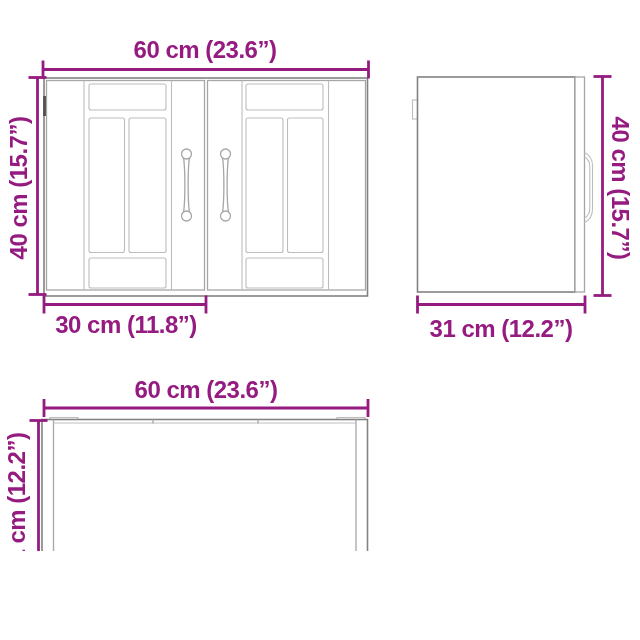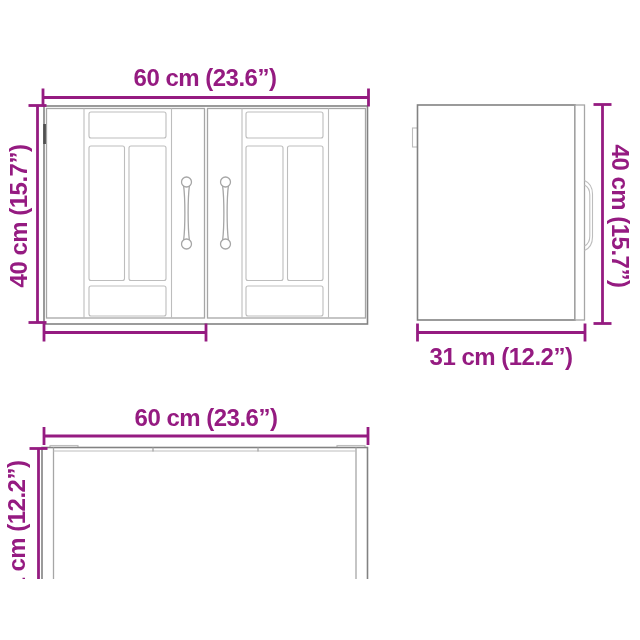--- a/index.html
+++ b/index.html
@@ -1,20 +1,19 @@
 <!DOCTYPE html>
 <html style="--background: #ffffff; --dimension: #951b81; --outline-dark: #828282; --outline-mid: #a6a6a6; --outline-light: #bdbdbd; --hinge-dark: #4f4f4f;"><head>
 <meta charset="utf-8">
 <style>
   html,body{margin:0;padding:0;background:#fff;}
   .stage{
     position:relative;width:640px;height:551px;
     background:var(--background,#fff);overflow:hidden;
     font-family:"Liberation Sans",sans-serif;
-    margin-top:28px;
   }
   svg{position:absolute;left:0;top:0;}
   svg *{fill:none;}
   .s-dark{stroke:var(--outline-dark,#828282);stroke-width:1.6px;}
   .s-mid{stroke:var(--outline-mid,#a6a6a6);stroke-width:1.3px;}
   .s-light{stroke:var(--outline-light,#bdbdbd);stroke-width:1.1px;}
   .fw{fill:#fff;}
   .hinge-dark{fill:var(--hinge-dark,#4f4f4f);stroke:none;}
   .dim{stroke:var(--dimension,#951b81);stroke-width:2.8px;}
   .dim-label{
@@ -134,18 +133,19 @@
       <g>
         <line class="dim" x1="38.5" y1="420.5" x2="38.5" y2="587.5"></line>
         <line class="dim" x1="29.5" y1="420.5" x2="47.5" y2="420.5"></line>
         <line class="dim" x1="29.5" y1="587.5" x2="47.5" y2="587.5"></line>
       </g>
     </g>
   </svg>
 
   <div class="dim-label" style="left:205px;top:50px;">60 cm (23.6”)</div>
   <div class="dim-label rot-ccw" style="left:19px;top:188px;">40 cm (15.7”)</div>
+  <div class="dim-label" style="left:126px;top:325px;">30 cm (11.8”)</div>
   <div class="dim-label rot-cw" style="left:620px;top:188px;">40 cm (15.7”)</div>
   <div class="dim-label" style="left:501px;top:329px;">31 cm (12.2”)</div>
   <div class="dim-label" style="left:206px;top:390px;">60 cm (23.6”)</div>
   <div class="dim-label rot-ccw" style="left:17px;top:504px;">31 cm (12.2”)</div>
 
 </div>
 
 </body></html>

